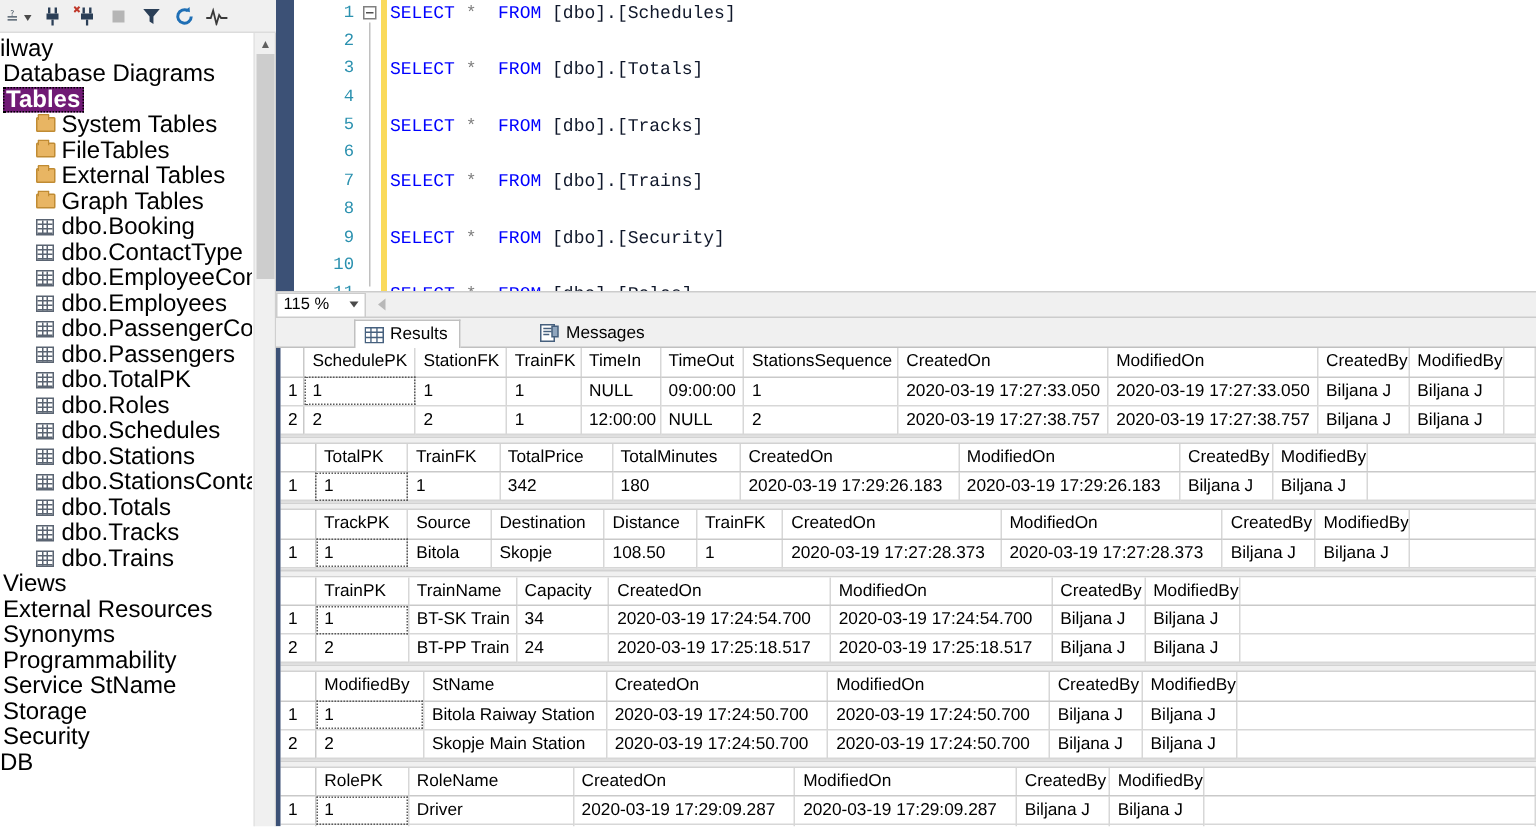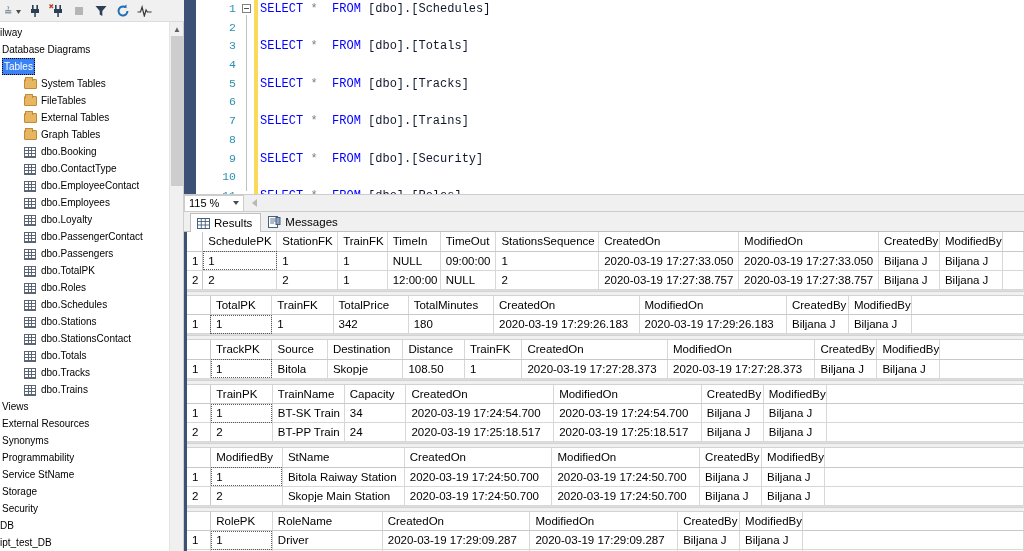--- a/index.html
+++ b/index.html
@@ -37,30 +37,30 @@
   #tree-wrap {
     position: absolute; top: 22px; left: 0; width: 184px; height: 529px;
     overflow: hidden;
   }
   #tree {
     position: absolute; top: 0; left: 0; width: 170px; height: 529px;
     padding-top: 2px;
   }
   .tnode {
     height: 17px; line-height: 17px;
-    display: flex; align-items: flex-end;
+    display: flex; align-items: flex-start;
     white-space: nowrap;
-    font-size: 10px;
+    font-size: 16px;
     color: #000;
     padding-right: 2px;
   }
   .tnode .tlabel { overflow: hidden; }
   .tnode.sel .tlabel {
-    background: #3b82f6; color: #ffffff;
-    padding: 0 2px; outline: 1px dotted #000; outline-offset: -1px;
+    background: #701a75; color: #ffffff;
+    padding: 0 2px; outline: 1px dotted #000; outline-offset: -1px; font-weight: bold;
   }
   .ticon { width: 16px; height: 16px; margin-right: 3px; flex: 0 0 auto;
            display:flex; align-items:center; justify-content:center;}
   .ind0 { padding-left: 0px; }
   .ind1 { padding-left: 2px; }
   .ind2 { padding-left: 22px; }
   
   .folder {
     width: 13px; height: 10px; background: #e8b563; border: 1px solid #c08b33;
     border-radius: 1px; position: relative;
@@ -161,21 +161,21 @@
 
   
   #res-tabs {
     position: absolute; left: 0; top: 212px; width: 840px; height: 20px;
     background: #f0f0f0; border-bottom: 1px solid #c0c0c0;
     display: flex; align-items: flex-end; padding-left: 6px;
   }
   .rtab {
     height: 19px; display:flex; align-items:center; gap:4px;
     padding: 0 8px 0 6px; font-size: 11.5px; color:#000;
-    border: 1px solid transparent; border-bottom:none;
+    border: 1px solid transparent; border-bottom:none;margin-left:46px;
   }
   .rtab.active {
     background:#ffffff; border-color:#c0c0c0; position: relative; top: 1px;
   }
   .rtab-ico { width: 13px; height: 12px; display:flex;align-items:center;justify-content:center;}
 
   
   #results {
     position: absolute; left: 0; top: 232px; width: 840px; height: 319px;
     background: #ffffff; overflow: hidden;
@@ -318,26 +318,20 @@
           <div class="tnode ind2">
             <span class="ticon">
               <span class="tblicon"></span>
             </span>
             <span class="tlabel">dbo.Employees</span>
           </div>
           <div class="tnode ind2">
             <span class="ticon">
               <span class="tblicon"></span>
             </span>
-            <span class="tlabel">dbo.Loyalty</span>
-          </div>
-          <div class="tnode ind2">
-            <span class="ticon">
-              <span class="tblicon"></span>
-            </span>
             <span class="tlabel">dbo.PassengerContact</span>
           </div>
           <div class="tnode ind2">
             <span class="ticon">
               <span class="tblicon"></span>
             </span>
             <span class="tlabel">dbo.Passengers</span>
           </div>
           <div class="tnode ind2">
             <span class="ticon">
@@ -411,24 +405,20 @@
             <span class="ticon" style="width: 0px; margin-right: 0px;"></span>
             <span class="tlabel">Storage</span>
           </div>
           <div class="tnode ind1">
             <span class="ticon" style="width: 0px; margin-right: 0px;"></span>
             <span class="tlabel">Security</span>
           </div>
           <div class="tnode ind0">
             <span class="ticon" style="width: 0px; margin-right: 0px;"></span>
             <span class="tlabel">DB</span>
-          </div>
-          <div class="tnode ind0">
-            <span class="ticon" style="width: 0px; margin-right: 0px;"></span>
-            <span class="tlabel">ipt_test_DB</span>
           </div>
         </div>
     </div>
 
     <div id="tree-scroll">
       <div class="sb-up">▲</div>
       <div class="sb-thumb"></div>
     </div>
   </div>
 

